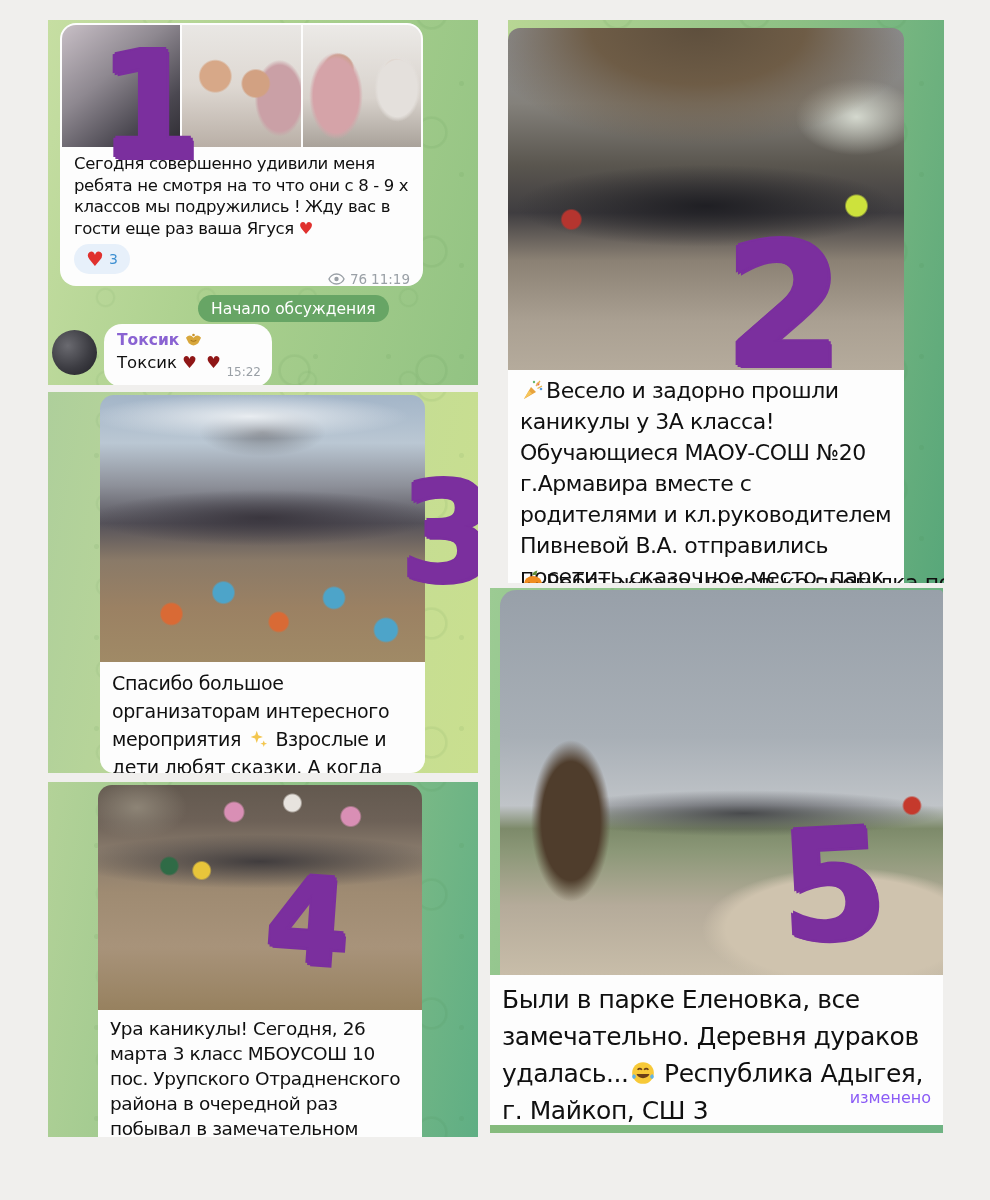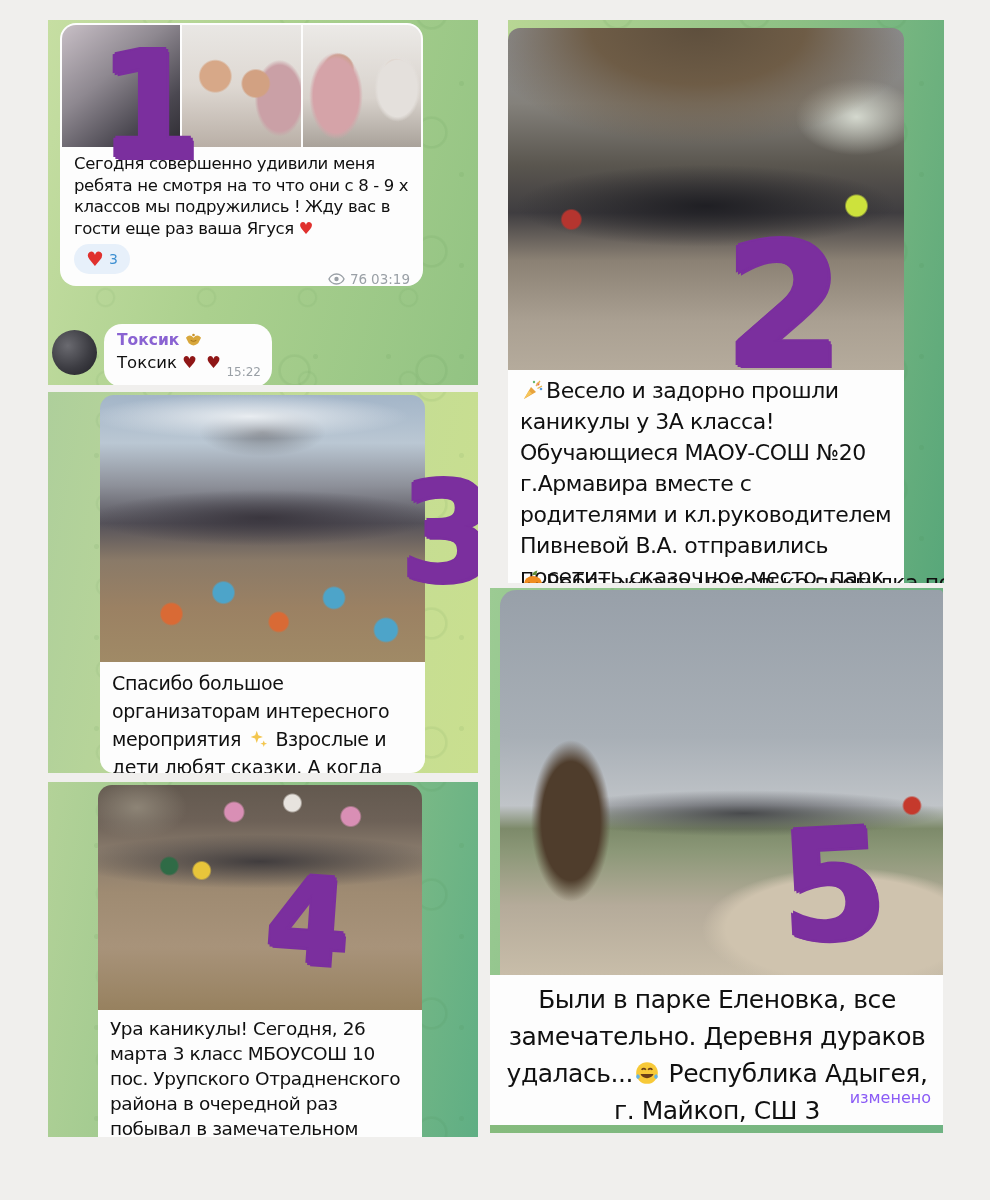--- a/index.html
+++ b/index.html
@@ -126,21 +126,21 @@
 
   
   #panel5{left:490px;top:588px;width:453px;height:545px;
     background:linear-gradient(100deg,#9ccb93 0%,#7db77f 60%,#5fae84 100%);}
   #p5-photo{left:10px;top:2px;width:443px;height:385px;border-radius:16px 4px 0 0;background:
     radial-gradient(ellipse 12% 28% at 16% 60%, #4f3d2c 0 55%, rgba(79,61,44,0) 75%),
     radial-gradient(circle 9px at 93% 56%, #c5392c 0 8px, rgba(197,57,44,0) 10px),
     radial-gradient(ellipse 60% 8% at 55% 58%, rgba(40,40,46,.75) 0%, rgba(40,40,46,0) 75%),
     radial-gradient(ellipse 45% 22% at 78% 88%, #cfc3ae 0 60%, rgba(207,195,174,0) 72%),
     linear-gradient(180deg,#98a0a9 0%,#a8afb6 38%,#c0c4c8 56%,#7d8a6a 62%,#8c9878 68%,#b5ab9a 82%,#c8bda9 100%);}
-  #p5-textblock{position:absolute;left:0;top:387px;width:453px;height:150px;background:#fdfdfd;text-align:center;}
+  #p5-textblock{position:absolute;left:0;top:387px;width:453px;height:150px;background:#fdfdfd;}
   #p5-text{position:absolute;left:12px;top:6px;width:430px;
     font-size:25px;line-height:37px;letter-spacing:-.45px;}
   #p5-edited{position:absolute;right:12px;top:113px;font-size:16px;color:#8b5cf6;}
   #p5-bottomstrip{position:absolute;left:0;top:537px;width:453px;height:8px;
     background:linear-gradient(90deg,#86bb7d,#6fb383);}
   #p5-number{left:290px;top:222px;font-size:152px;transform:rotate(-3deg);}
 </style>
 </head>
 <body>
 
@@ -157,24 +157,27 @@
     <div id="p1-reaction">
       <span class="red-heart">♥</span>
       <span class="count">3</span>
     </div>
     <div id="p1-views">
       <svg class="emoji-icon" width="17" height="12" viewBox="0 0 17 12">
           <path d="M8.5 1C4.5 1 1.8 4 1 6c.8 2 3.5 5 7.5 5s6.7-3 7.5-5c-.8-2-3.5-5-7.5-5z" fill="none" stroke="#9aa0a6" stroke-width="1.4"></path>
           <circle cx="8.5" cy="6" r="2.2" fill="#9aa0a6"></circle>
         </svg>
       <span>76</span>
-      <span>03:19</span>
-    </div>
-  </div>
-
+      <span>11:19</span>
+    </div>
+  </div>
+
+  <div id="p1-divider">
+    <span>Начало обсуждения</span>
+  </div>
 
   <div id="p1-avatar"></div>
   <div class="bubble" id="p1-reply">
     <div id="p1-reply-name">
       <span>Токсик</span>
       <svg class="emoji-icon" width="19" height="17" viewBox="0 0 20 18">
           <path d="M2 6 Q6 1.5 10 6 Q14 1.5 18 6 L15 12 Q10 16.5 5 12 Z" fill="#d8a73c"></path>
           <circle cx="10" cy="3.2" r="1.4" fill="#c89226"></circle>
           <path d="M7 8.5 Q10 11 13 8.5" stroke="#a9781c" stroke-width="1.1" fill="none"></path>
         </svg>

